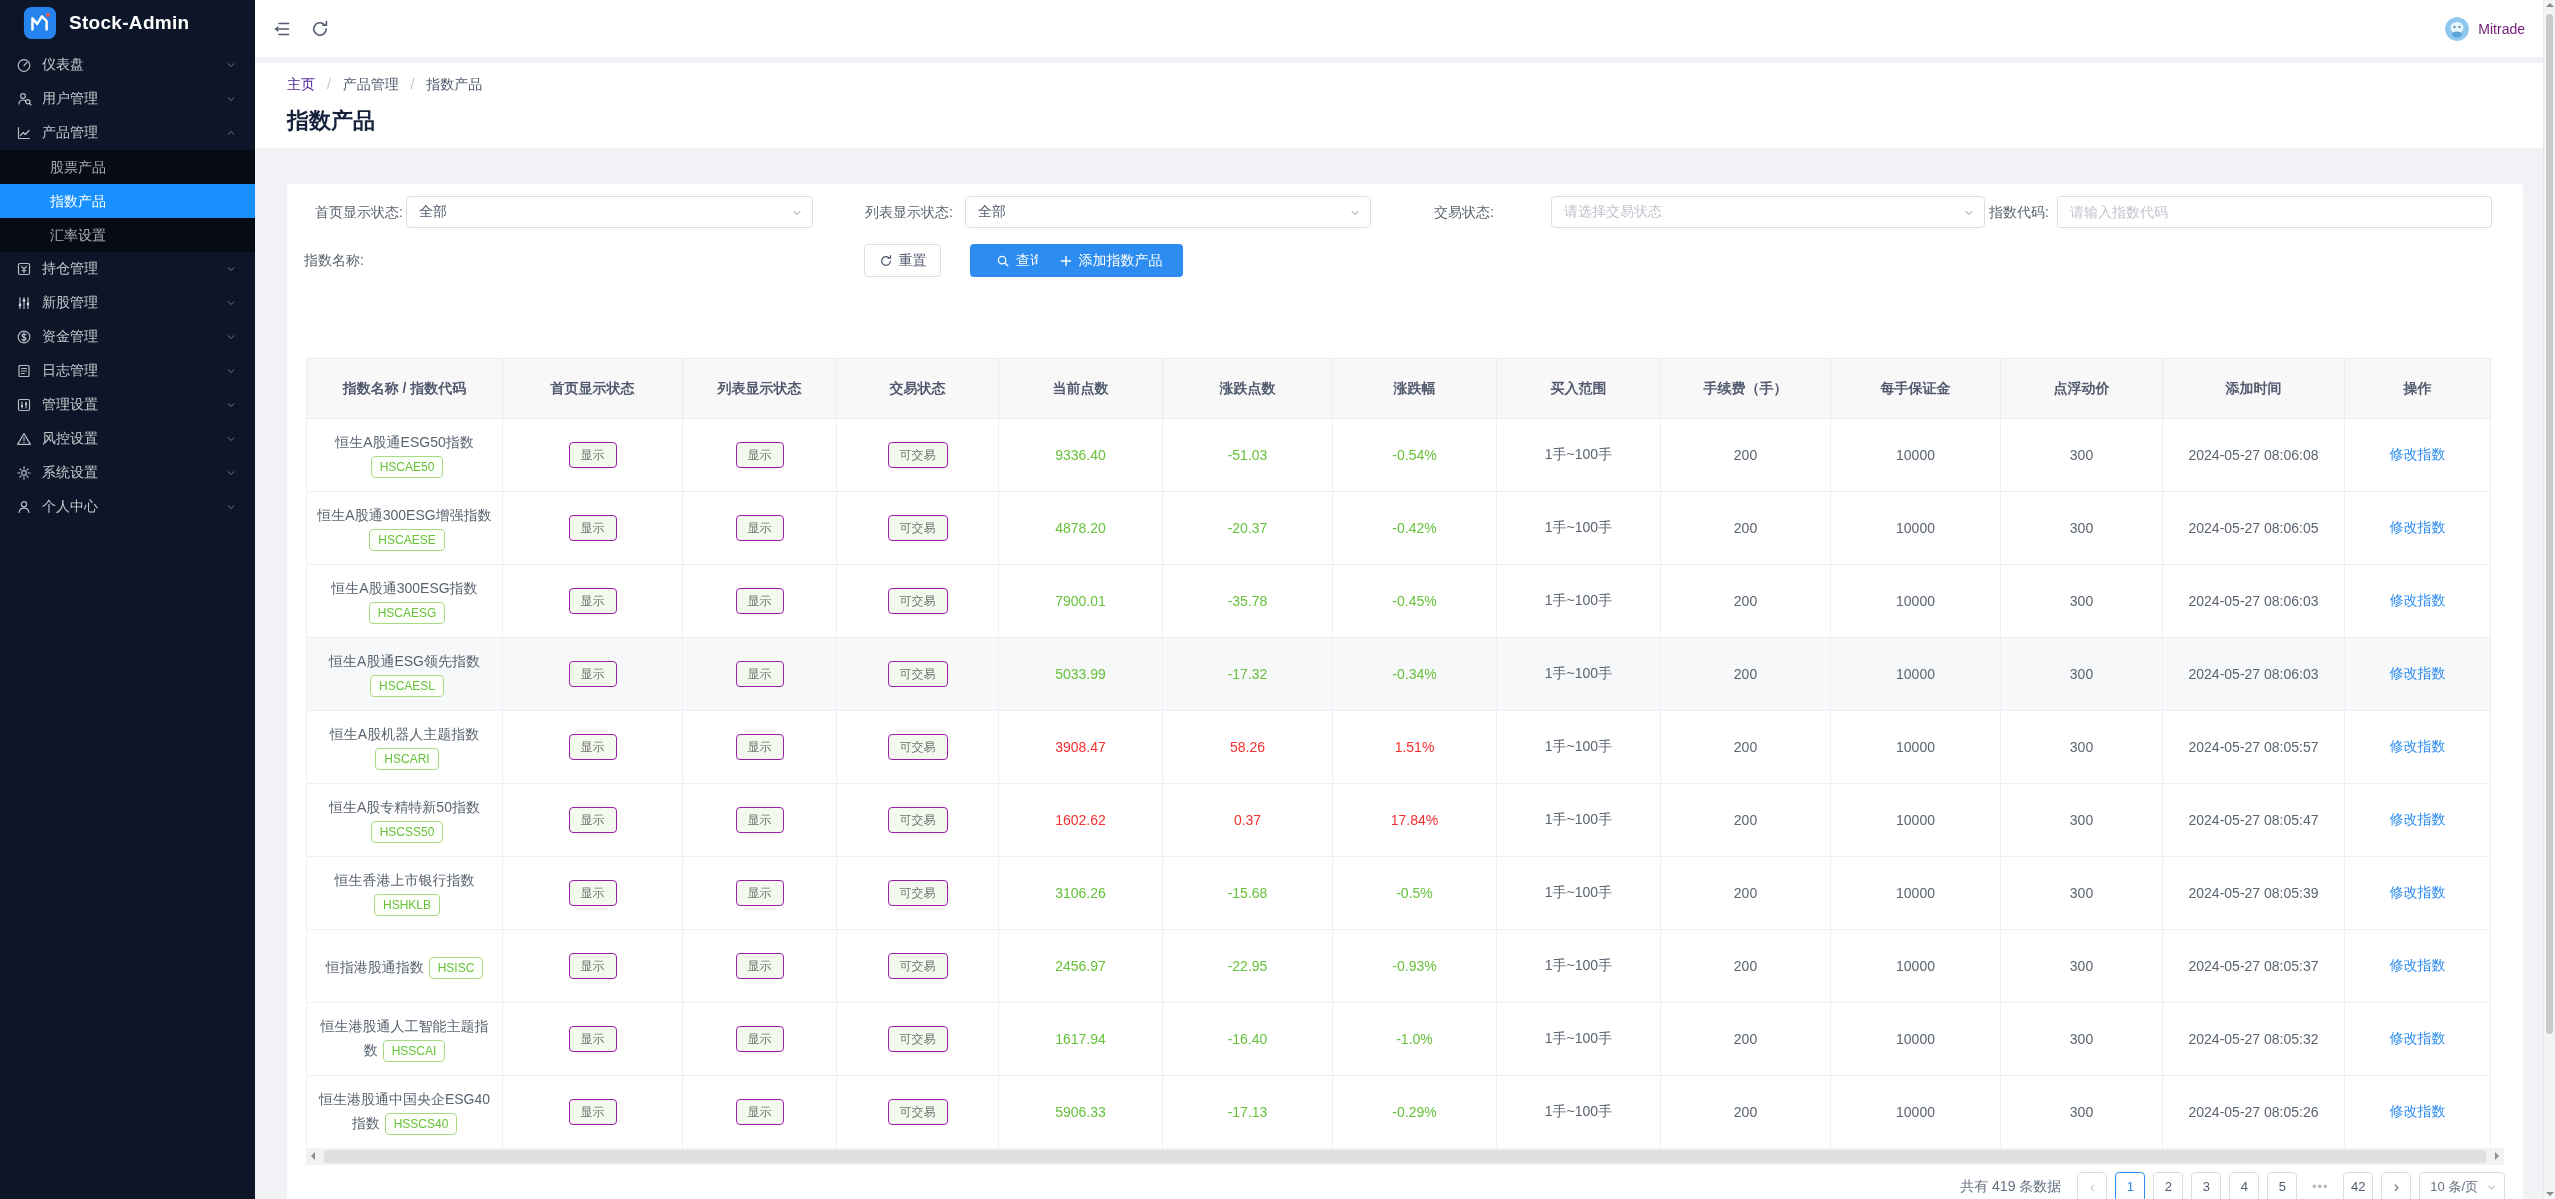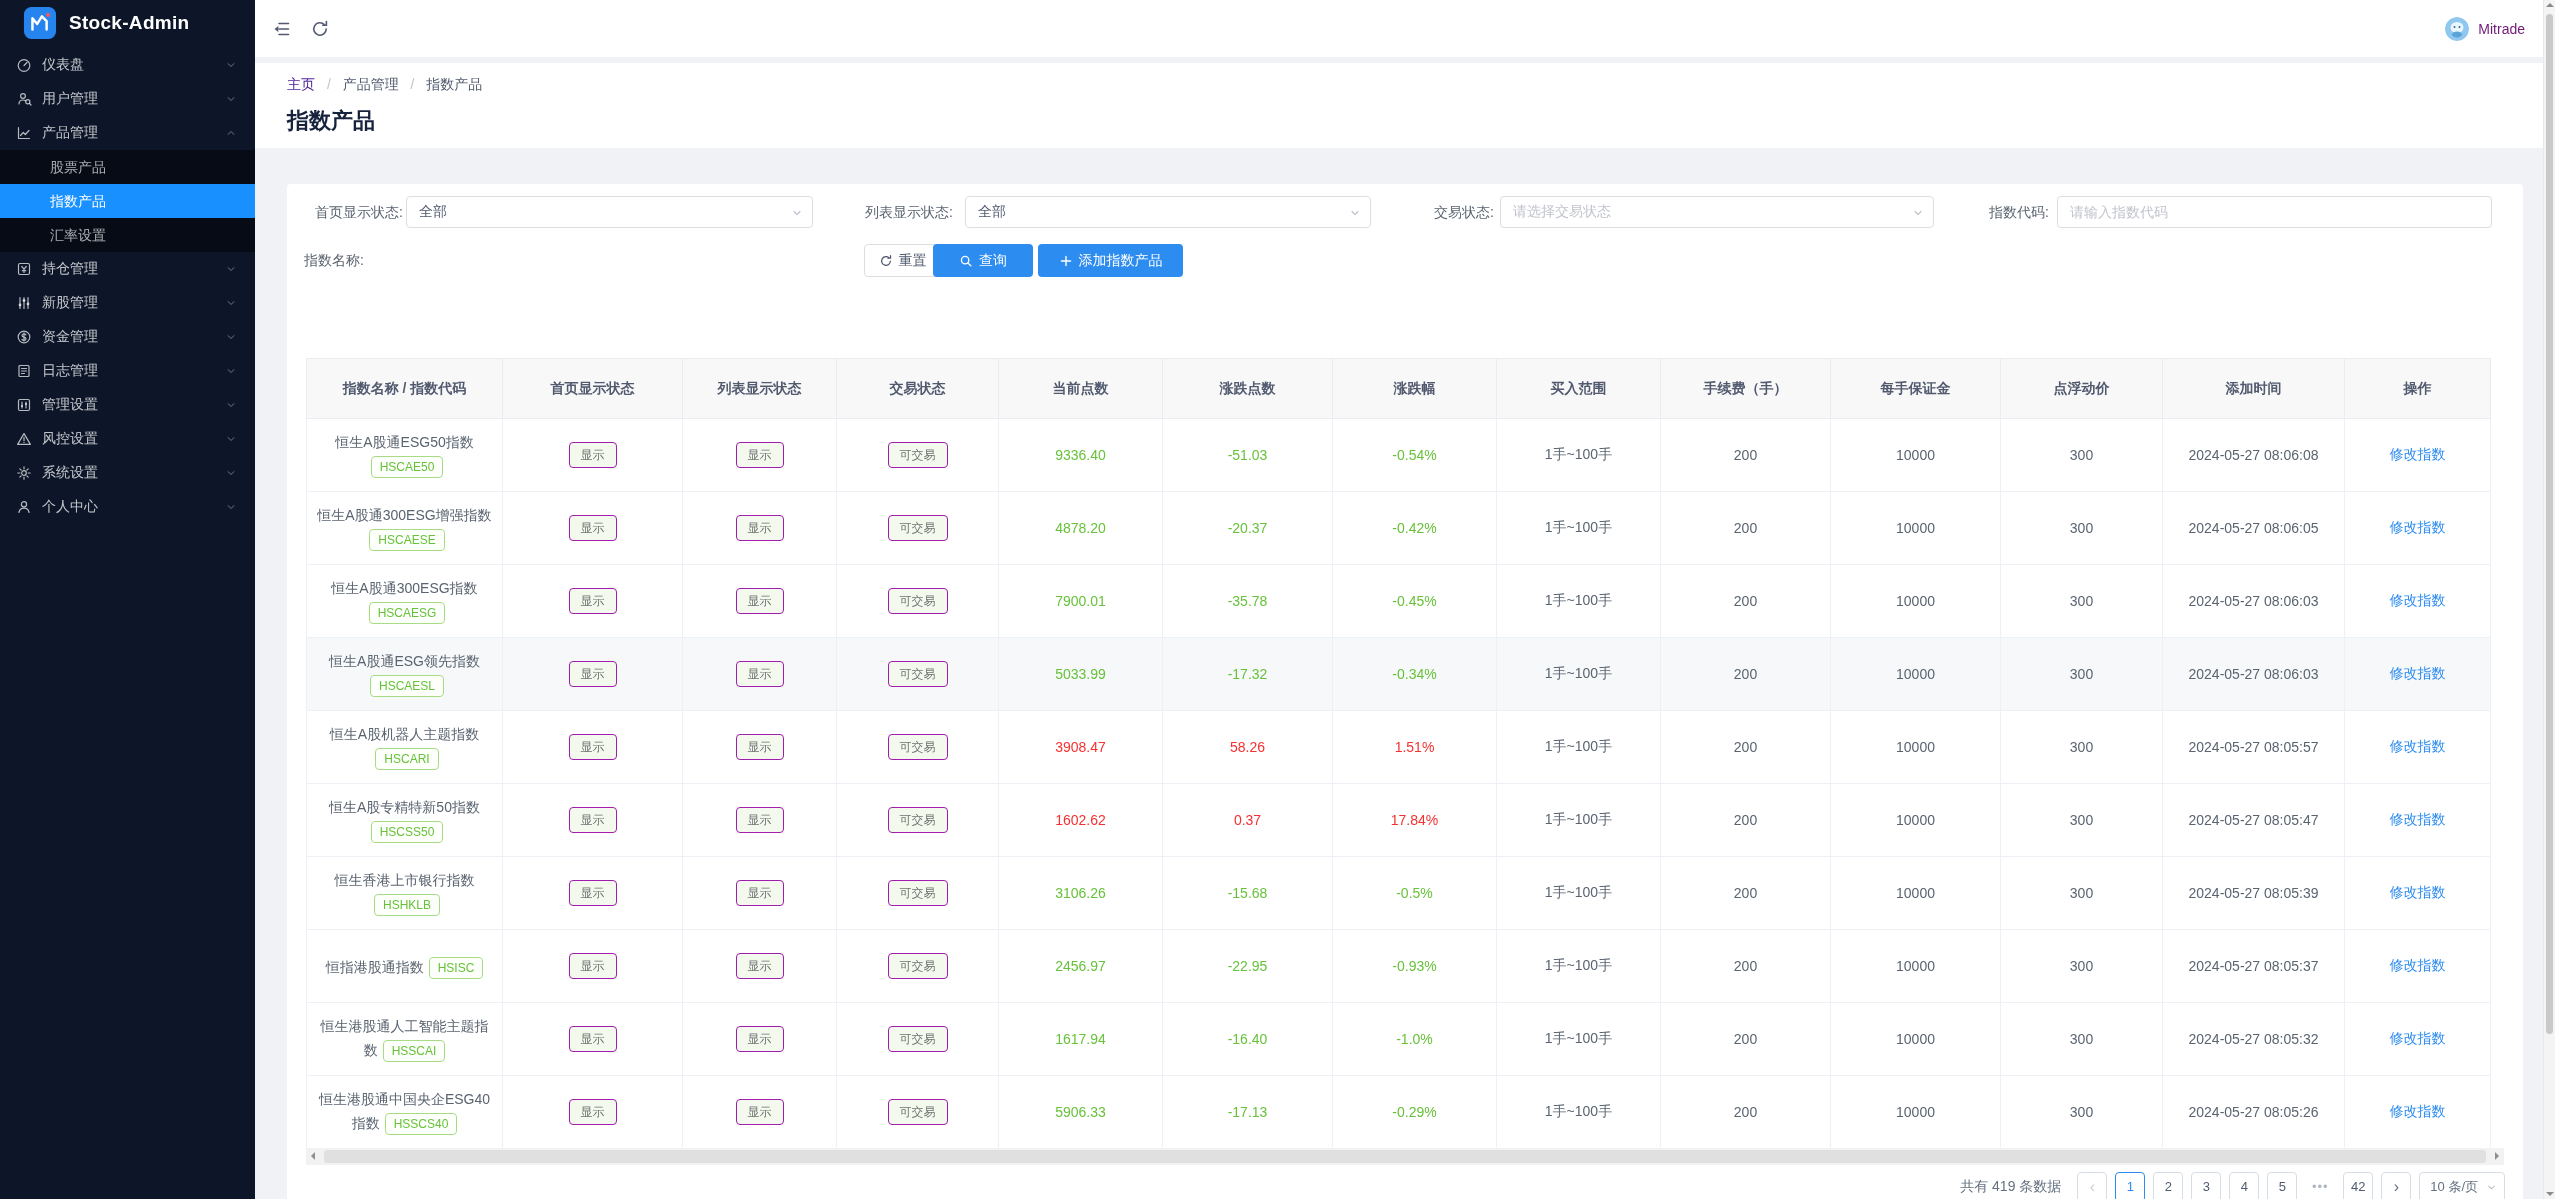--- a/index.html
+++ b/index.html
@@ -301,40 +301,40 @@
 
       <div class="f-label" style="left:556px;top:12px;width:110px">列表显示状态:</div>
       <div class="f-select" style="left:678px;top:12px;width:406px">
         <span>全部</span>
         <svg class="chev" viewBox="0 0 16 16" fill="none" stroke="currentColor" stroke-width="1.5">
             <path d="M3.5 5.5 8 10l4.5-4.5"></path>
           </svg>
       </div>
 
       <div class="f-label" style="left:1097px;top:12px;width:110px">交易状态:</div>
-      <div class="f-select" style="left:1213px;top:12px;width:434px">
+      <div class="f-select" style="left:1264px;top:12px;width:434px">
         <span class="ph">请选择交易状态</span>
         <svg class="chev" viewBox="0 0 16 16" fill="none" stroke="currentColor" stroke-width="1.5">
             <path d="M3.5 5.5 8 10l4.5-4.5"></path>
           </svg>
       </div>
 
       <div class="f-label" style="left:1652px;top:12px;width:110px">指数代码:</div>
       <input class="f-input" style="left: 1770px; top: 12px; width: 435px;" placeholder="请输入指数代码">
 
       <div class="f-label" style="left:2px;top:60px;width:75px">指数名称:</div>
 
       <button class="btn btn-plain" style="left:577px;top:60px;width:77px">
         <svg viewBox="0 0 16 16" fill="none" stroke="currentColor" stroke-width="1.4" stroke-linecap="round">
             <path d="M13 8a5 5 0 1 1-1.6-3.7"></path>
             <path d="M13.2 1.8v3h-3"></path>
           </svg>
         <span>重置</span>
       </button>
-      <button class="btn btn-primary" style="left:646px;top:60px;width:100px">
+      <button class="btn btn-primary" style="left:683px;top:60px;width:100px">
         <svg viewBox="0 0 16 16" fill="none" stroke="currentColor" stroke-width="1.5" stroke-linecap="round">
             <circle cx="7" cy="7" r="4.2"></circle>
             <path d="M10.2 10.2 13.5 13.5"></path>
           </svg>
         <span>查询</span>
       </button>
       <button class="btn btn-primary" style="left:751px;top:60px;width:145px">
         <svg viewBox="0 0 16 16" fill="none" stroke="currentColor" stroke-width="1.6" stroke-linecap="round">
             <path d="M8 2.8v10.4M2.8 8h10.4"></path>
           </svg>

